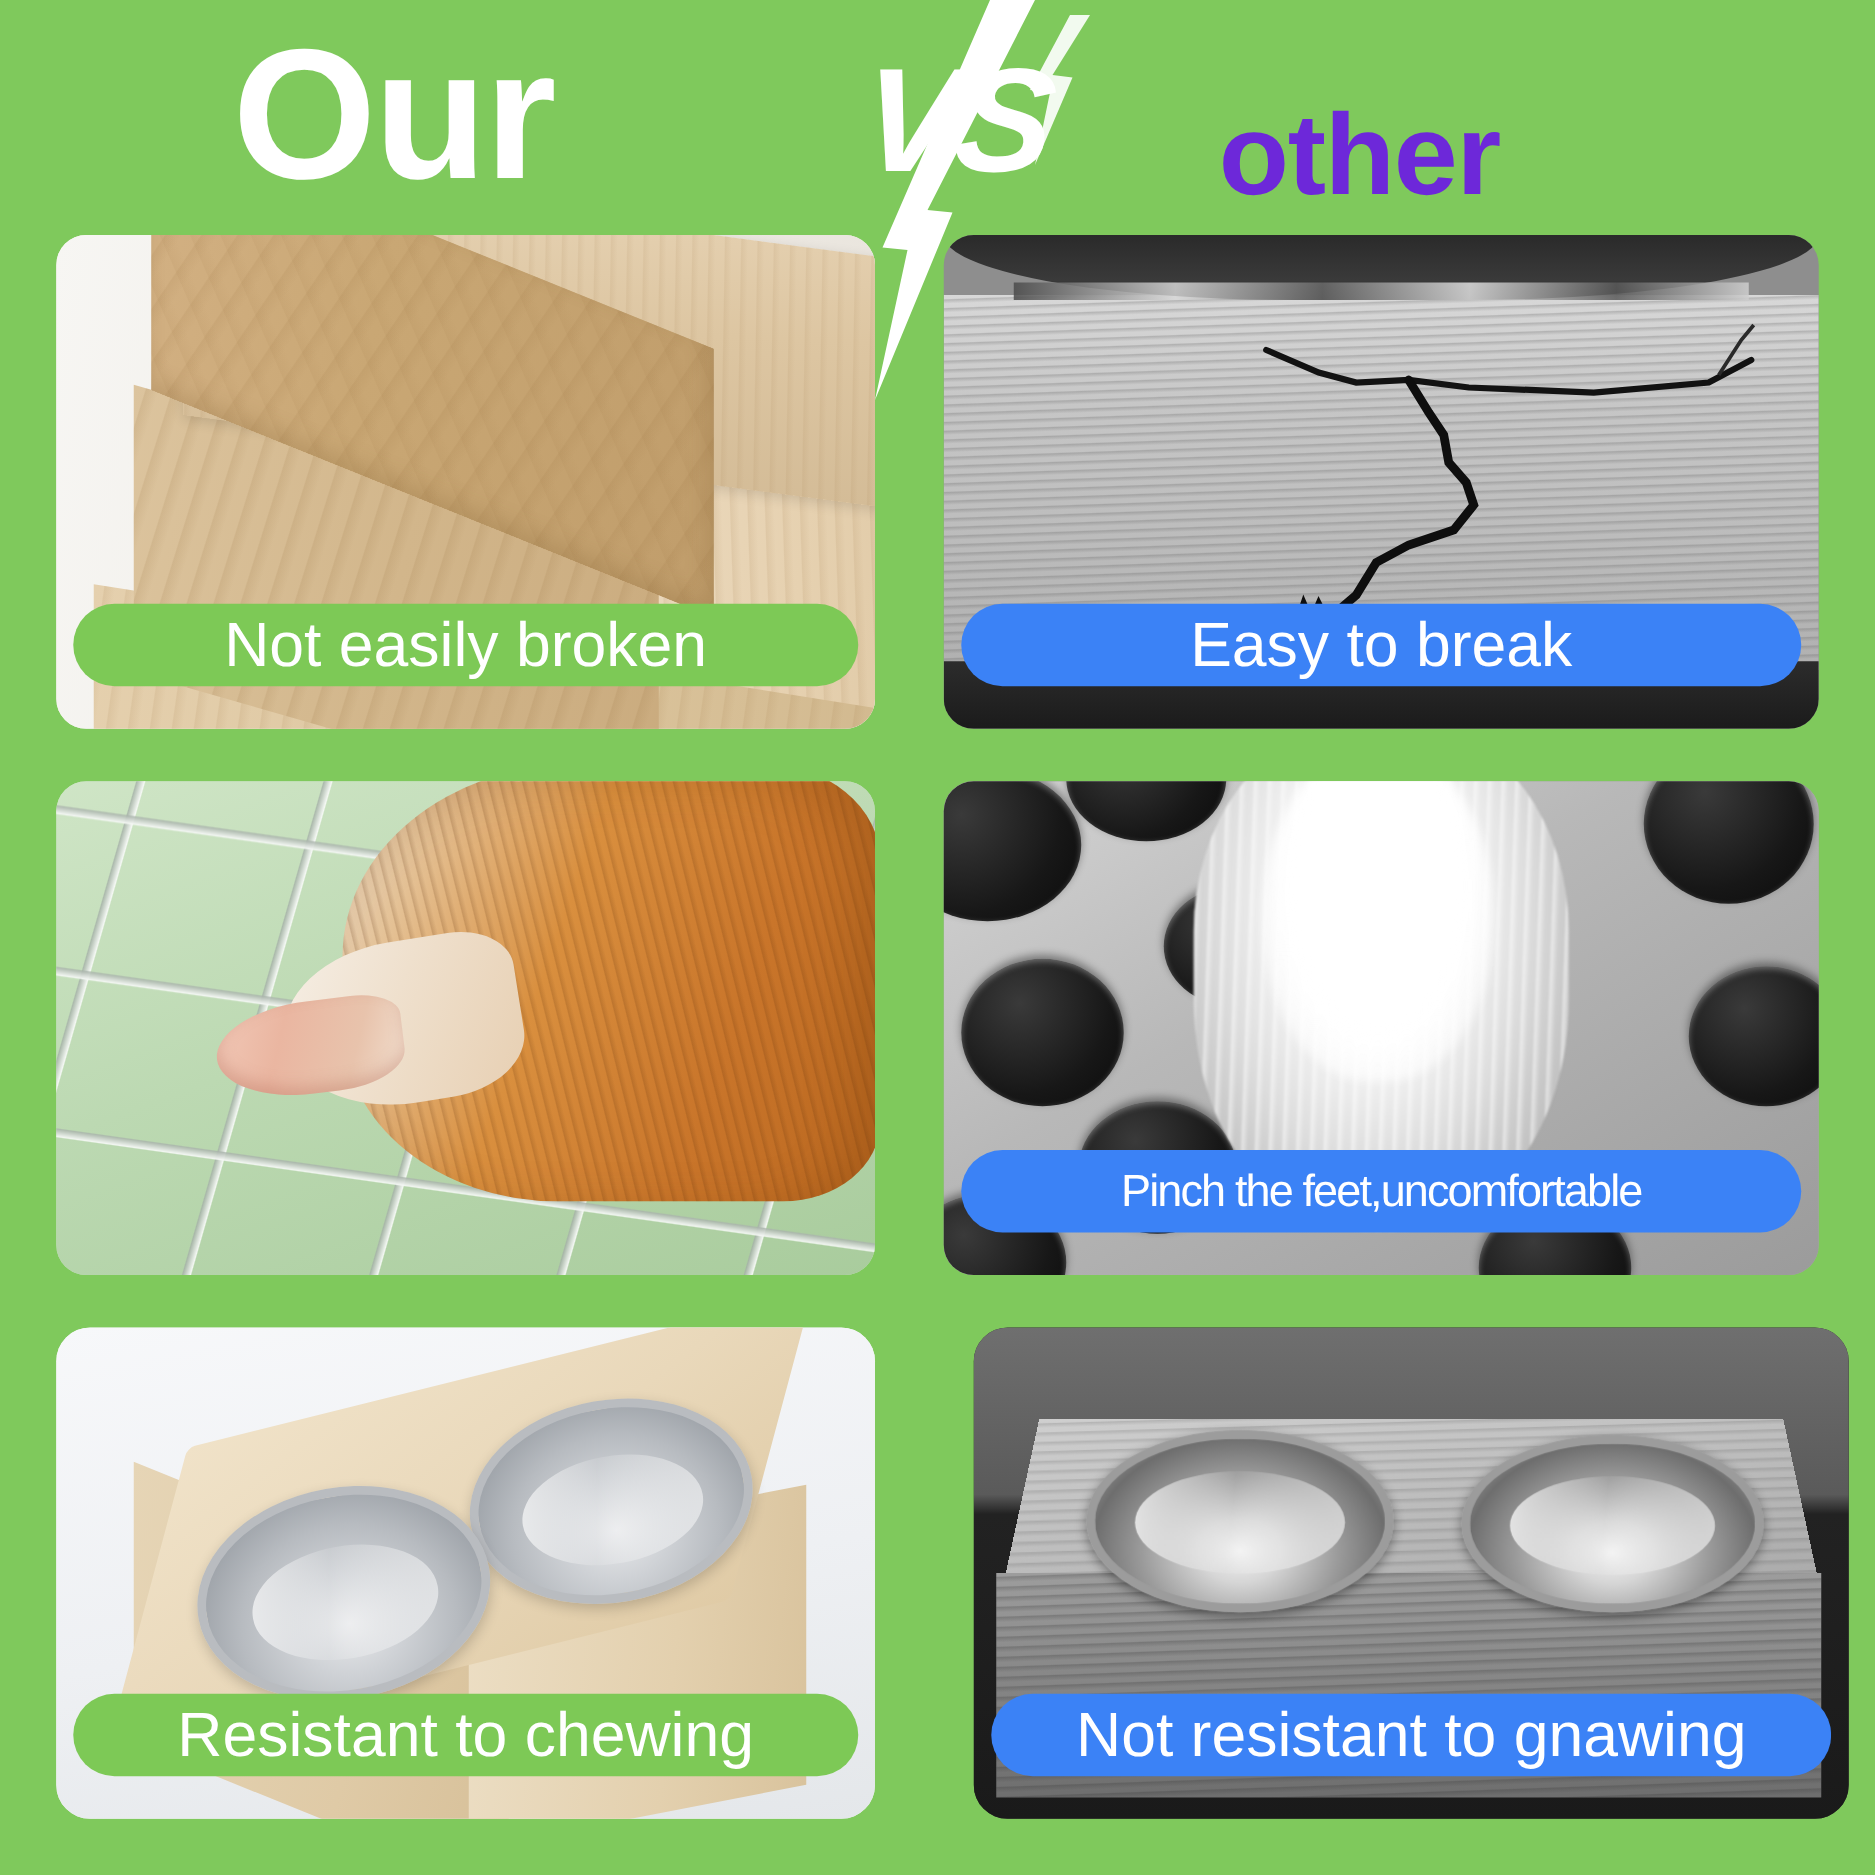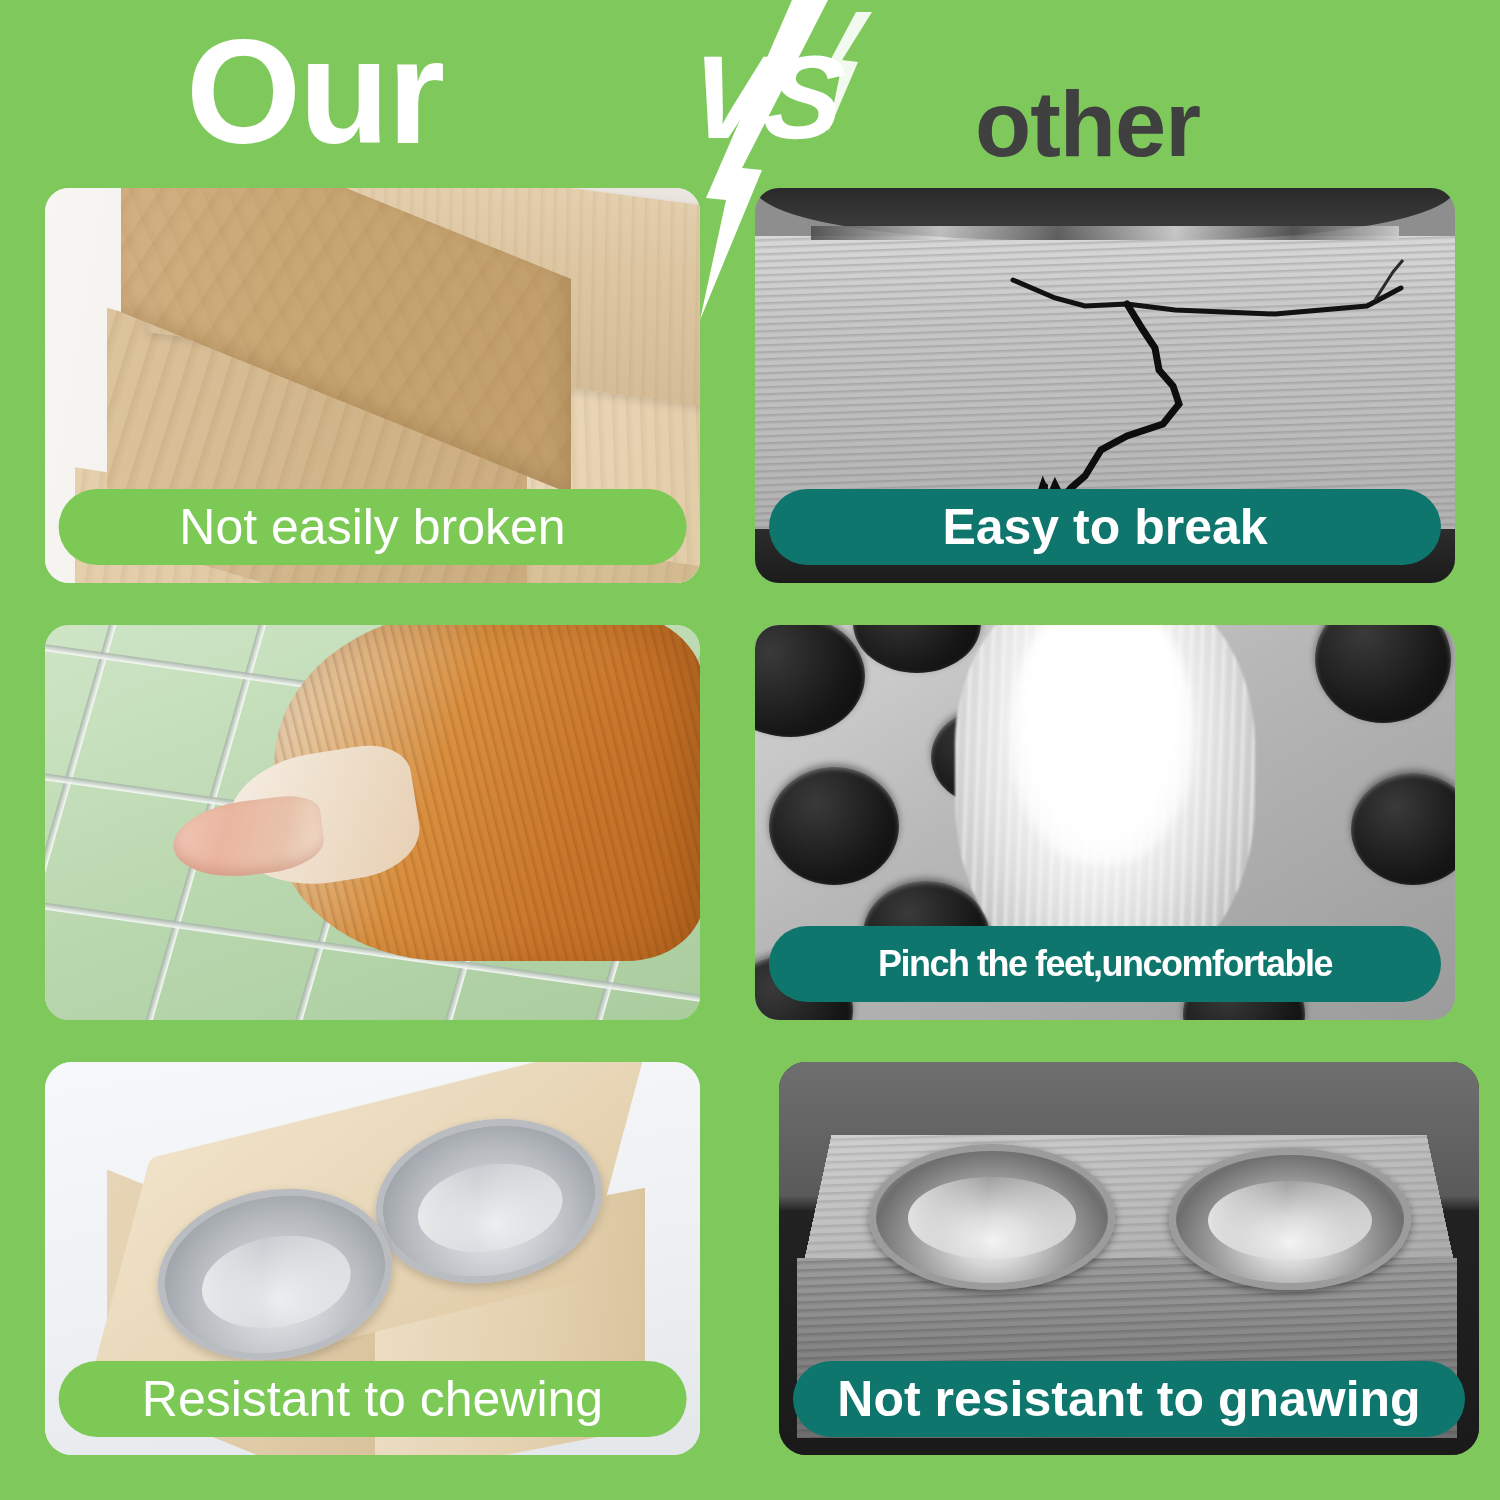--- a/index.html
+++ b/index.html
@@ -50,21 +50,21 @@
     line-height: 1;
     transform: skewX(-6deg);
     font-family: "Liberation Sans", sans-serif;
   }
   .hdr-other {
     position: absolute;
     left: 975px;
     top: 78px;
     font-size: 92px;
     font-weight: bold;
-    color: #404040;
+    color: #6d28d9;
     letter-spacing: -1px;
     line-height: 1;
     font-family: "Liberation Sans", sans-serif;
   }
   
   .bolt {
     position: absolute;
     left: 0; top: 0;
     width: 1500px; height: 1500px;
     pointer-events: none;
@@ -87,37 +87,37 @@
   .col-r { left: 710px; width: 700px; }
   .row-1 { top: 0px;   height: 395px; }
   .row-2 { top: 437px; height: 395px; }
   .row-3 { top: 874px; height: 393px; border-radius: 27px; }
 
   
   .pill {
     position: absolute;
     left: 50%;
     transform: translateX(-50%);
-    bottom: 18px;
+    bottom: 34px;
     border-radius: 44px;
-    height: 76px;
+    height: 66px;
     display: flex;
     align-items: center;
     justify-content: center;
     color: #ffffff;
     font-size: 50px;
     font-weight: 500;
     white-space: nowrap;
     padding: 0 40px;
     box-sizing: border-box;
     z-index: 6;
     font-family: "Liberation Sans", sans-serif;
   }
   .pill-good { background: #7DC956; width: 96%; }
-  .pill-bad  { background: #0f766e; width: 96%; font-weight: bold; }
+  .pill-bad  { background: #3b82f6; width: 96%; }
   .pill-tight { font-size: 36px; letter-spacing: -1.5px; padding: 0 24px; }
 
   
   .p1 { background: #f3f1ee; }
   .p1 .bg-wall {
     position: absolute; inset: 0;
     background: linear-gradient(100deg, #f7f6f3 0%, #efece7 48%, #e9e4dc 100%);
   }
   .p1 .plank-top {
     position: absolute;

